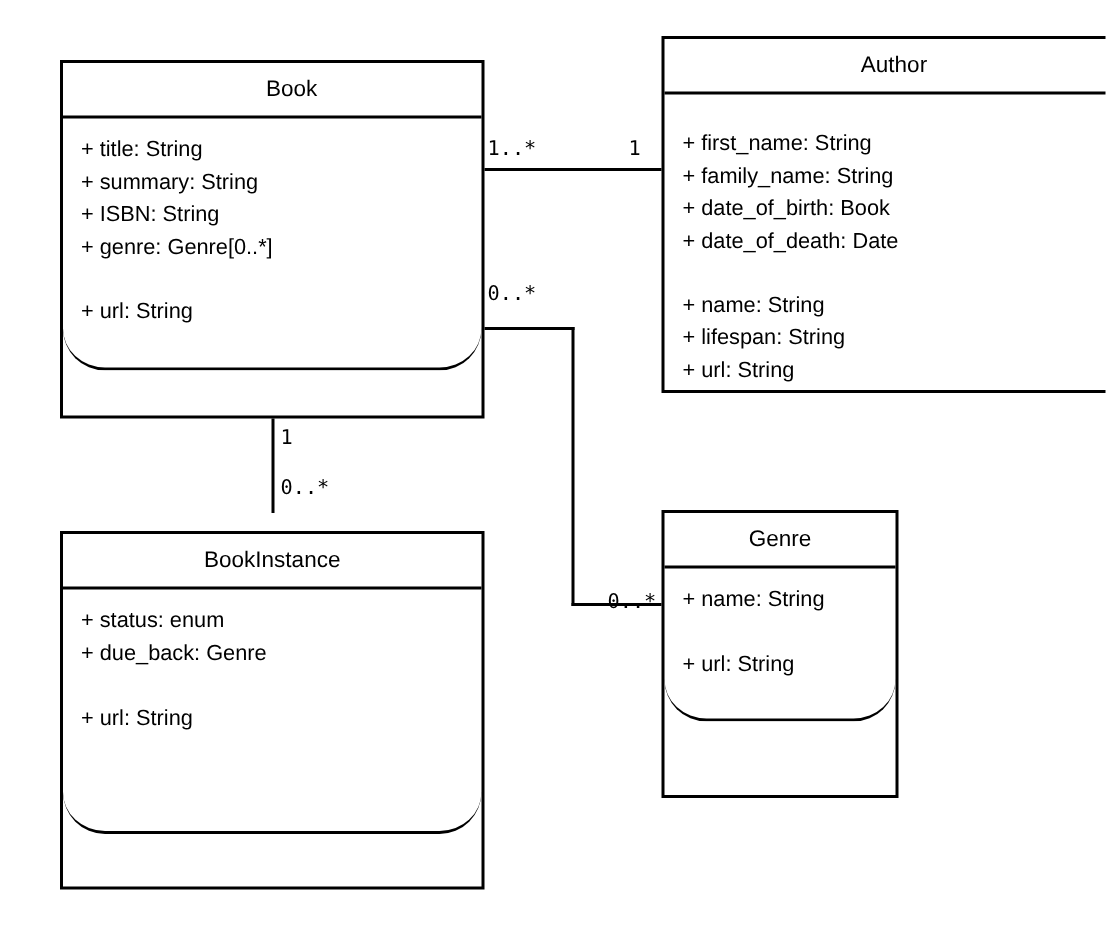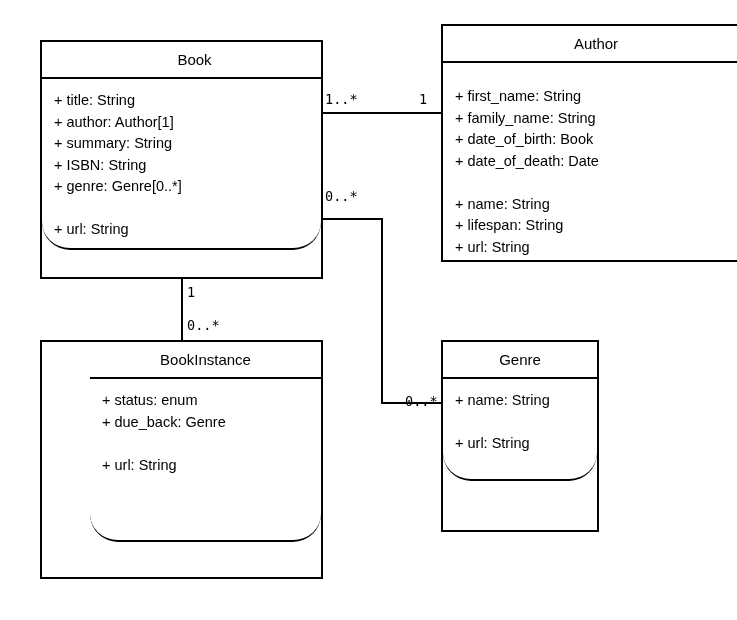--- a/index.html
+++ b/index.html
@@ -69,21 +69,21 @@
   
   #class-book      { left: 40px;  top: 40px;  width: 283px; height: 239px; }
   #class-book .uml-class-name { height: 37px; padding-left: 26px; }
   #class-book .uml-compartment.attrs { height: 171px; }
   #class-book .uml-compartment.ops   { height: 31px; }
 
   #class-author    { left: 441px; top: 24px;  width: 310px; height: 238px; }
   #class-author .uml-class-name { height: 37px; }
   #class-author .uml-compartment.attrs { height: 201px; margin-top: 12px; }
 
-  #class-bookinstance { left: 40px; top: 340px; width: 283px; height: 239px; padding-left: 48px; }
+  #class-bookinstance { left: 40px; top: 354px; width: 283px; height: 239px; }
   #class-bookinstance .uml-class-name { height: 37px; }
   #class-bookinstance .uml-compartment.attrs { height: 166px; }
   #class-bookinstance .uml-compartment.ops   { height: 36px; }
 
   #class-genre     { left: 441px; top: 340px; width: 158px; height: 192px; }
   #class-genre .uml-class-name { height: 37px; }
   #class-genre .uml-compartment.attrs { height: 87px; }
   #class-genre .uml-compartment.ops   { height: 35px; }
 
   
@@ -140,21 +140,20 @@
   <div class="multiplicity" id="mult-book-genre-src">0..*</div>
   <div class="multiplicity" id="mult-book-genre-tgt">0..*</div>
 
   <div class="multiplicity" id="mult-book-bi-src">1</div>
   <div class="multiplicity" id="mult-book-bi-tgt">0..*</div>
 
   <div class="uml-class" id="class-book">
     <div class="uml-class-name">Book</div>
     <div class="uml-compartment attrs">
       <div class="uml-attr">+ title: String</div>
-      <div class="uml-attr">+ author: Author[1]</div>
       <div class="uml-attr">+ summary: String</div>
       <div class="uml-attr">+ ISBN: String</div>
       <div class="uml-attr">+ genre: Genre[0..*]</div>
       <div class="uml-attr spacer"></div>
       <div class="uml-attr">+ url: String</div>
     </div>
     <div class="uml-compartment ops empty"></div>
   </div>
 
   <div class="uml-class" id="class-author">

